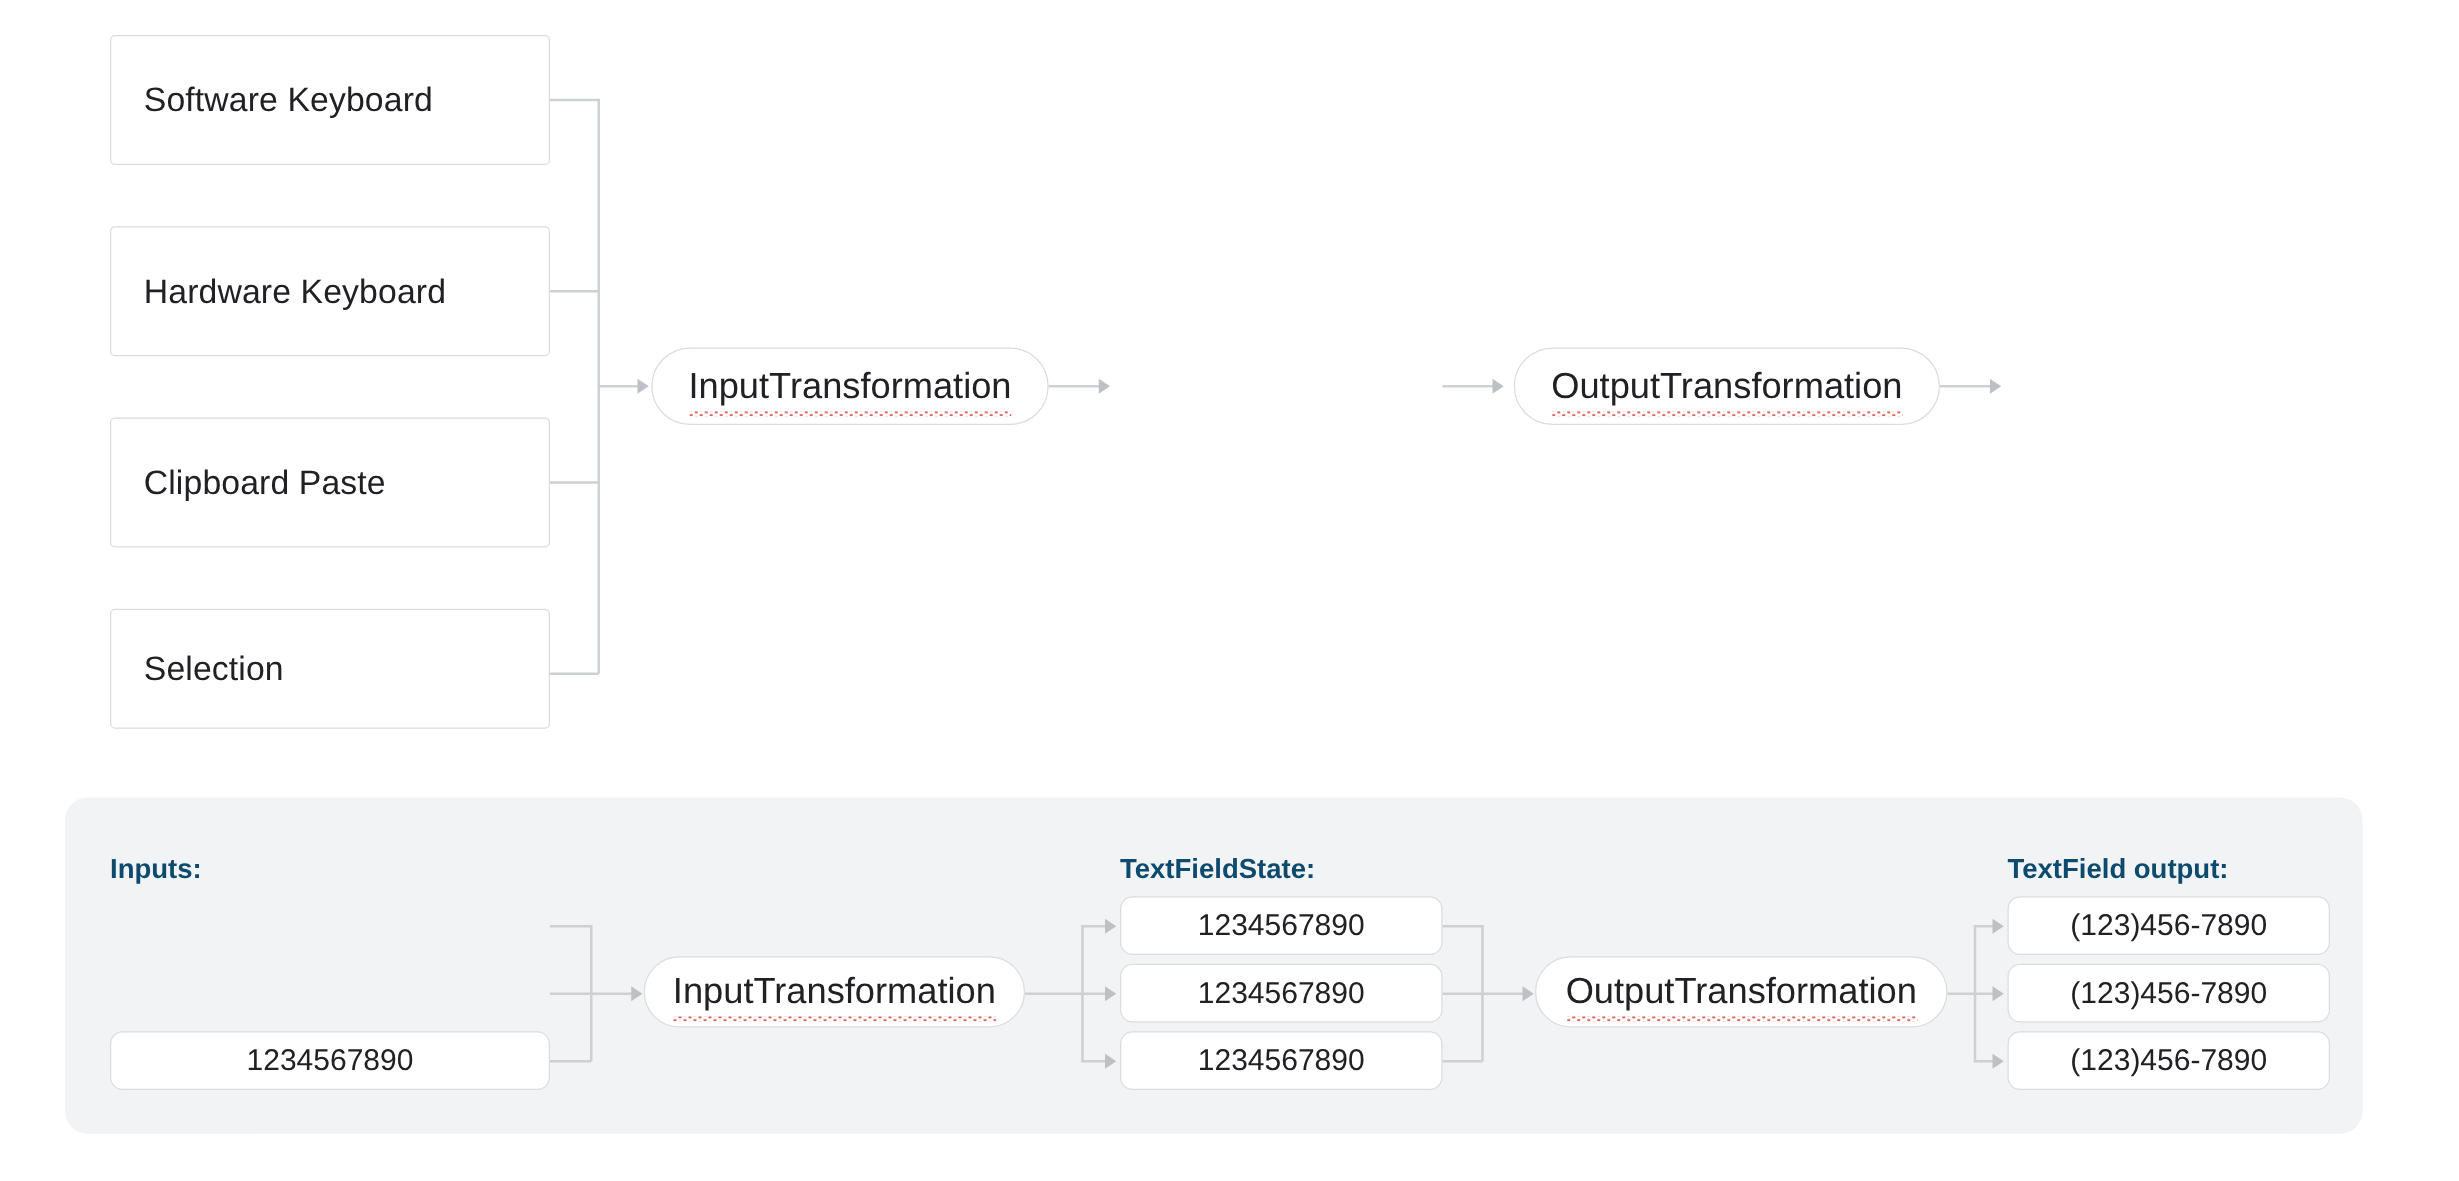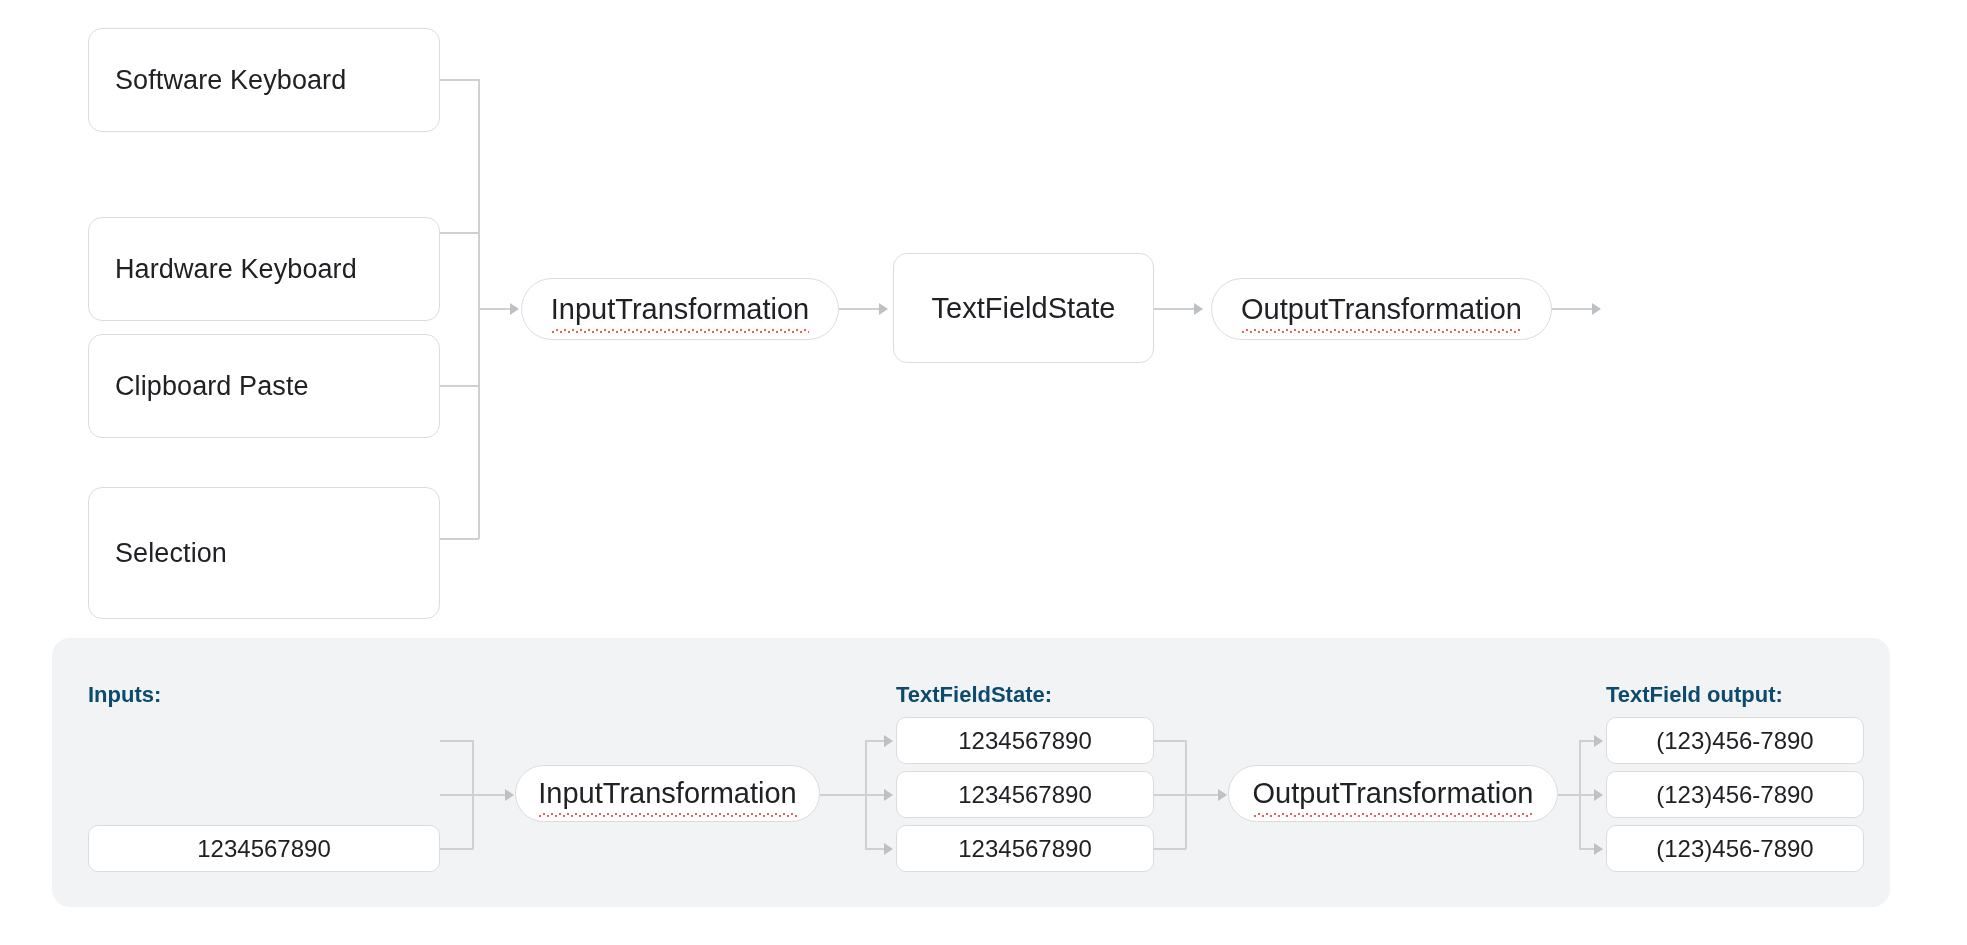--- a/index.html
+++ b/index.html
@@ -16,21 +16,21 @@
   
   .node{
     position:absolute;
     box-sizing:border-box;
     background:#ffffff;
     border:1.5px solid #dadce0;
     display:flex;align-items:center;
     white-space:nowrap;
   }
   .src-box{
-    border-radius:14px;
+    border-radius:4px;
     padding-left:26px;
     font-size:27px;
     letter-spacing:.1px;
     color:#202124;
   }
   .pill{
     border-radius:999px;
     justify-content:center;
     font-size:29px;
     color:#202124;
@@ -104,50 +104,47 @@
   }
 </style>
 </head>
 <body>
 
 <div id="root">
 
   <div class="node src-box" style="left:88px;top:28px;width:352px;height:104px;">
     <span>Software Keyboard</span>
   </div>
-  <div class="node src-box" style="left:88px;top:181px;width:352px;height:104px;margin-top:36px;">
+  <div class="node src-box" style="left:88px;top:181px;width:352px;height:104px;">
     <span>Hardware Keyboard</span>
   </div>
   <div class="node src-box" style="left:88px;top:334px;width:352px;height:104px;">
     <span>Clipboard Paste</span>
   </div>
-  <div class="node src-box" style="left:88px;top:487px;width:352px;height:132px;">
+  <div class="node src-box" style="left:88px;top:487px;width:352px;height:96px;">
     <span>Selection</span>
   </div>
 
   <div class="ln lnh" style="left:440px;top:79px;width:39px;"></div>
   <div class="ln lnh" style="left:440px;top:232px;width:39px;"></div>
   <div class="ln lnh" style="left:440px;top:385px;width:39px;"></div>
   <div class="ln lnh" style="left:440px;top:538px;width:39px;"></div>
 
   <div class="ln lnv" style="left:478px;top:79px;height:460px;"></div>
 
   <div class="ln lnh" style="left:478px;top:308px;width:38px;"></div>
   <div class="arrow" style="left:510px;top:303px;"></div>
 
   <div class="node pill" style="left:521px;top:278px;width:318px;height:62px;">
     <span class="squiggle">InputTransformation</span>
   </div>
 
   <div class="ln lnh" style="left:839px;top:308px;width:45px;"></div>
   <div class="arrow" style="left:879px;top:303px;"></div>
 
-  <div class="node rect-node" style="left:893px;top:253px;width:261px;height:110px;">
-    <span>TextFieldState</span>
-  </div>
 
   <div class="ln lnh" style="left:1154px;top:308px;width:45px;"></div>
   <div class="arrow" style="left:1194px;top:303px;"></div>
 
   <div class="node pill" style="left:1211px;top:278px;width:341px;height:62px;">
     <span class="squiggle">OutputTransformation</span>
   </div>
 
   <div class="ln lnh" style="left:1552px;top:308px;width:45px;"></div>
   <div class="arrow" style="left:1592px;top:303px;"></div>

